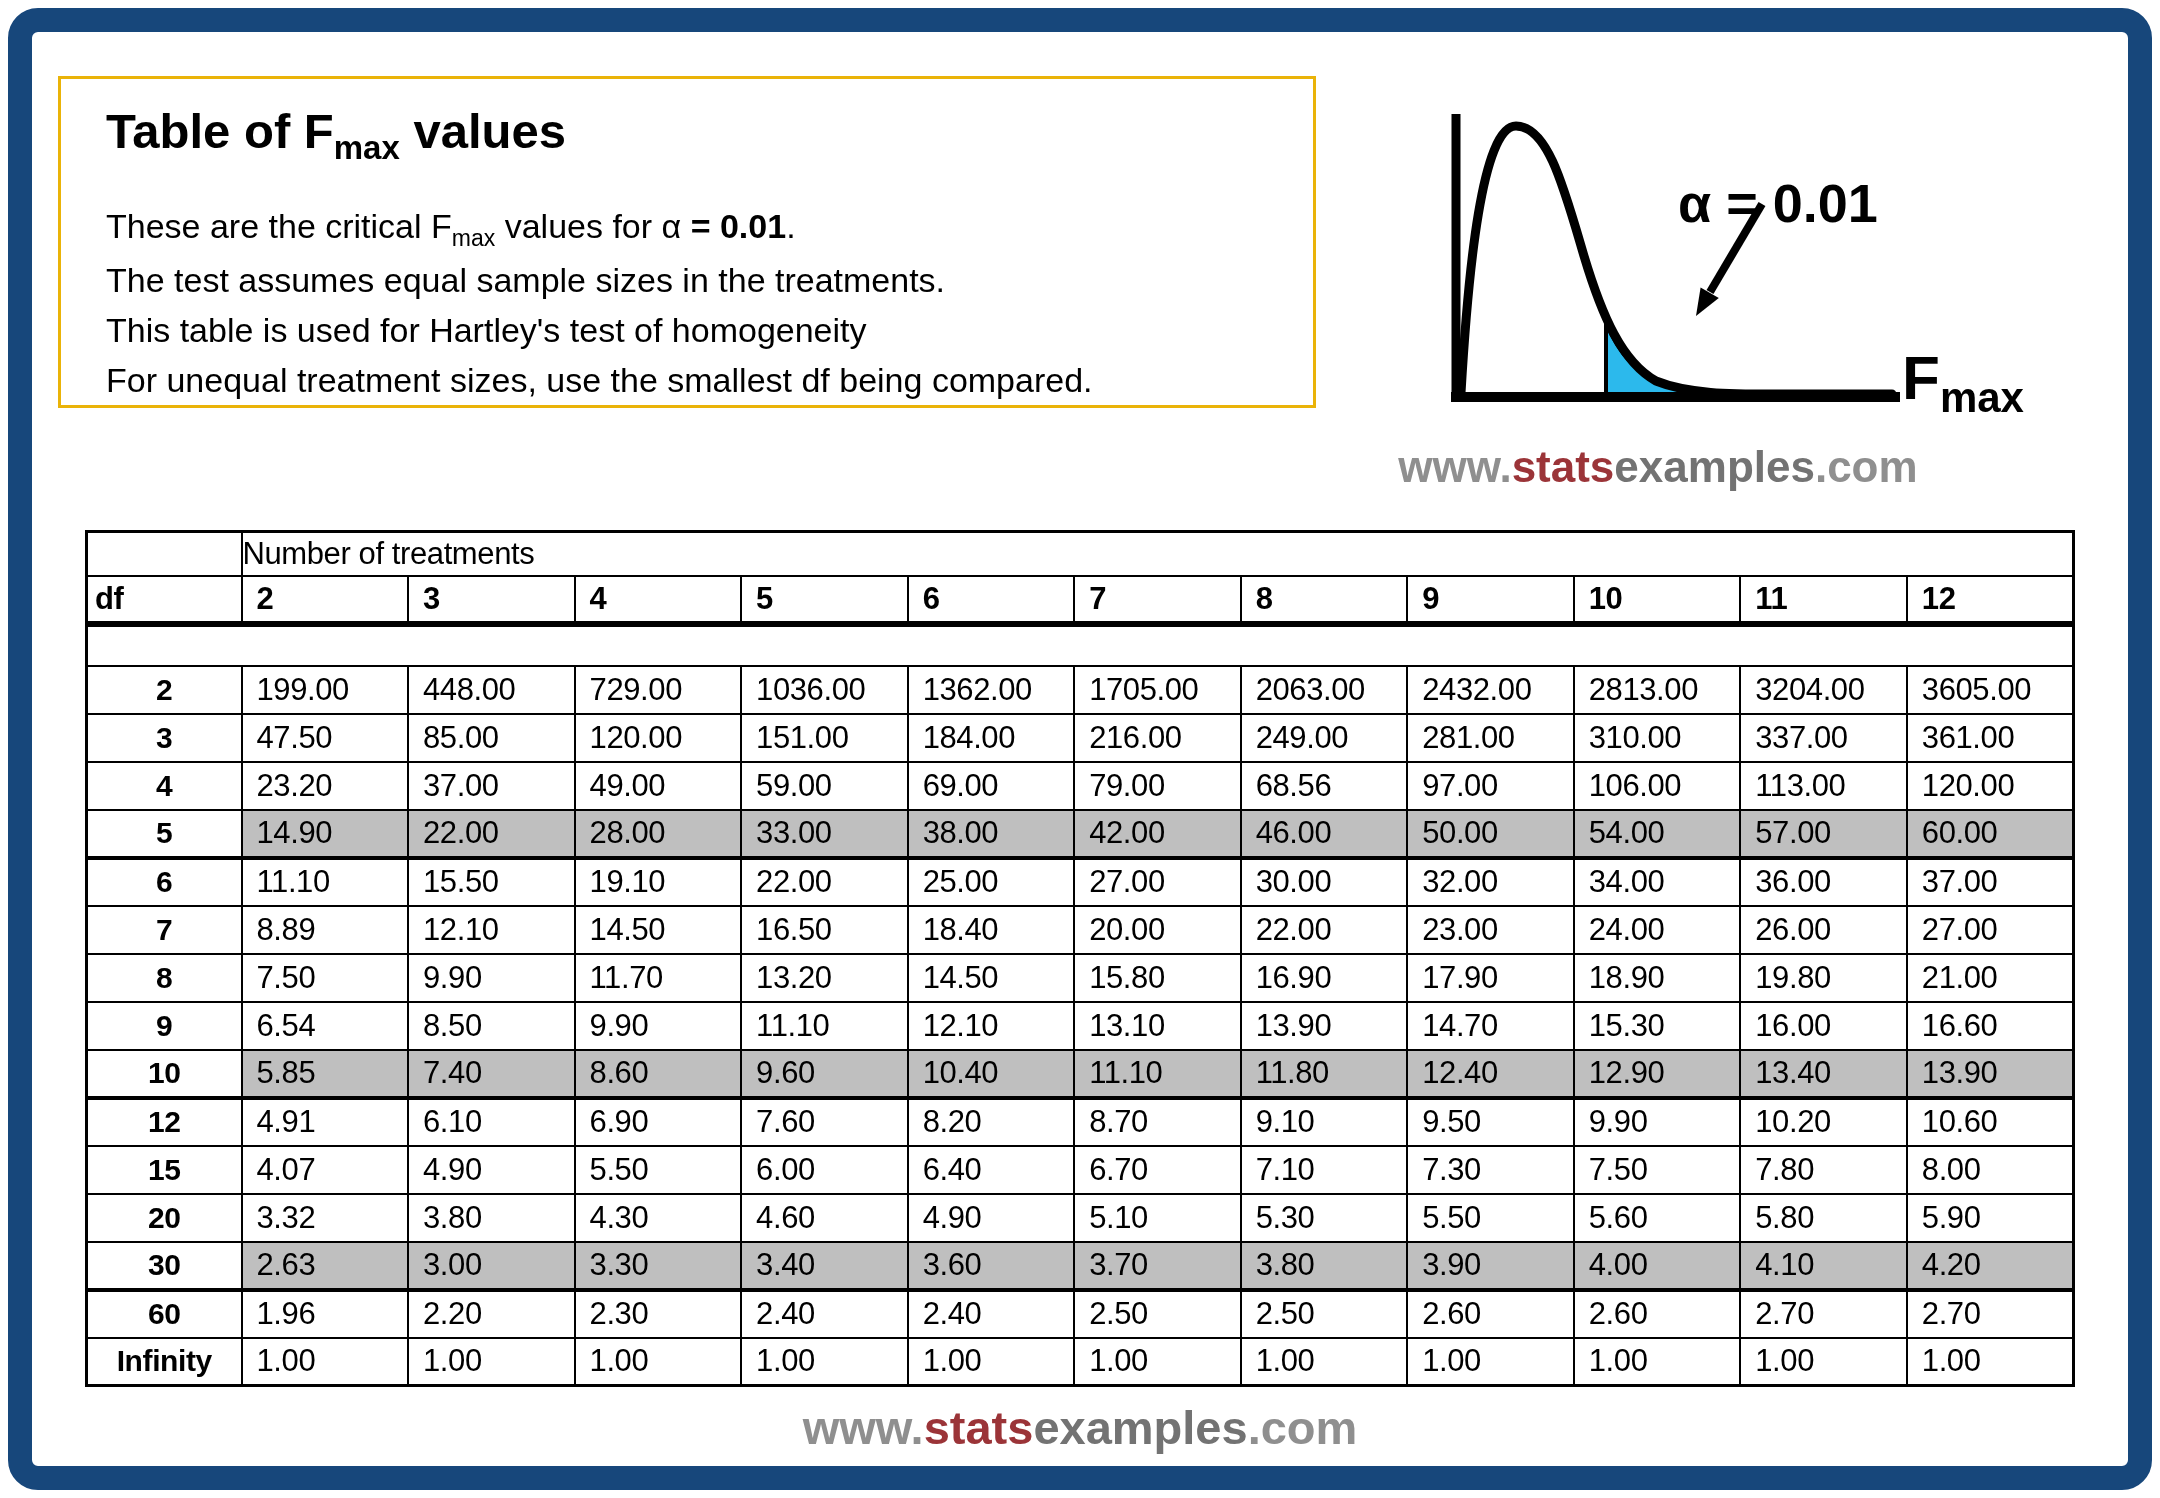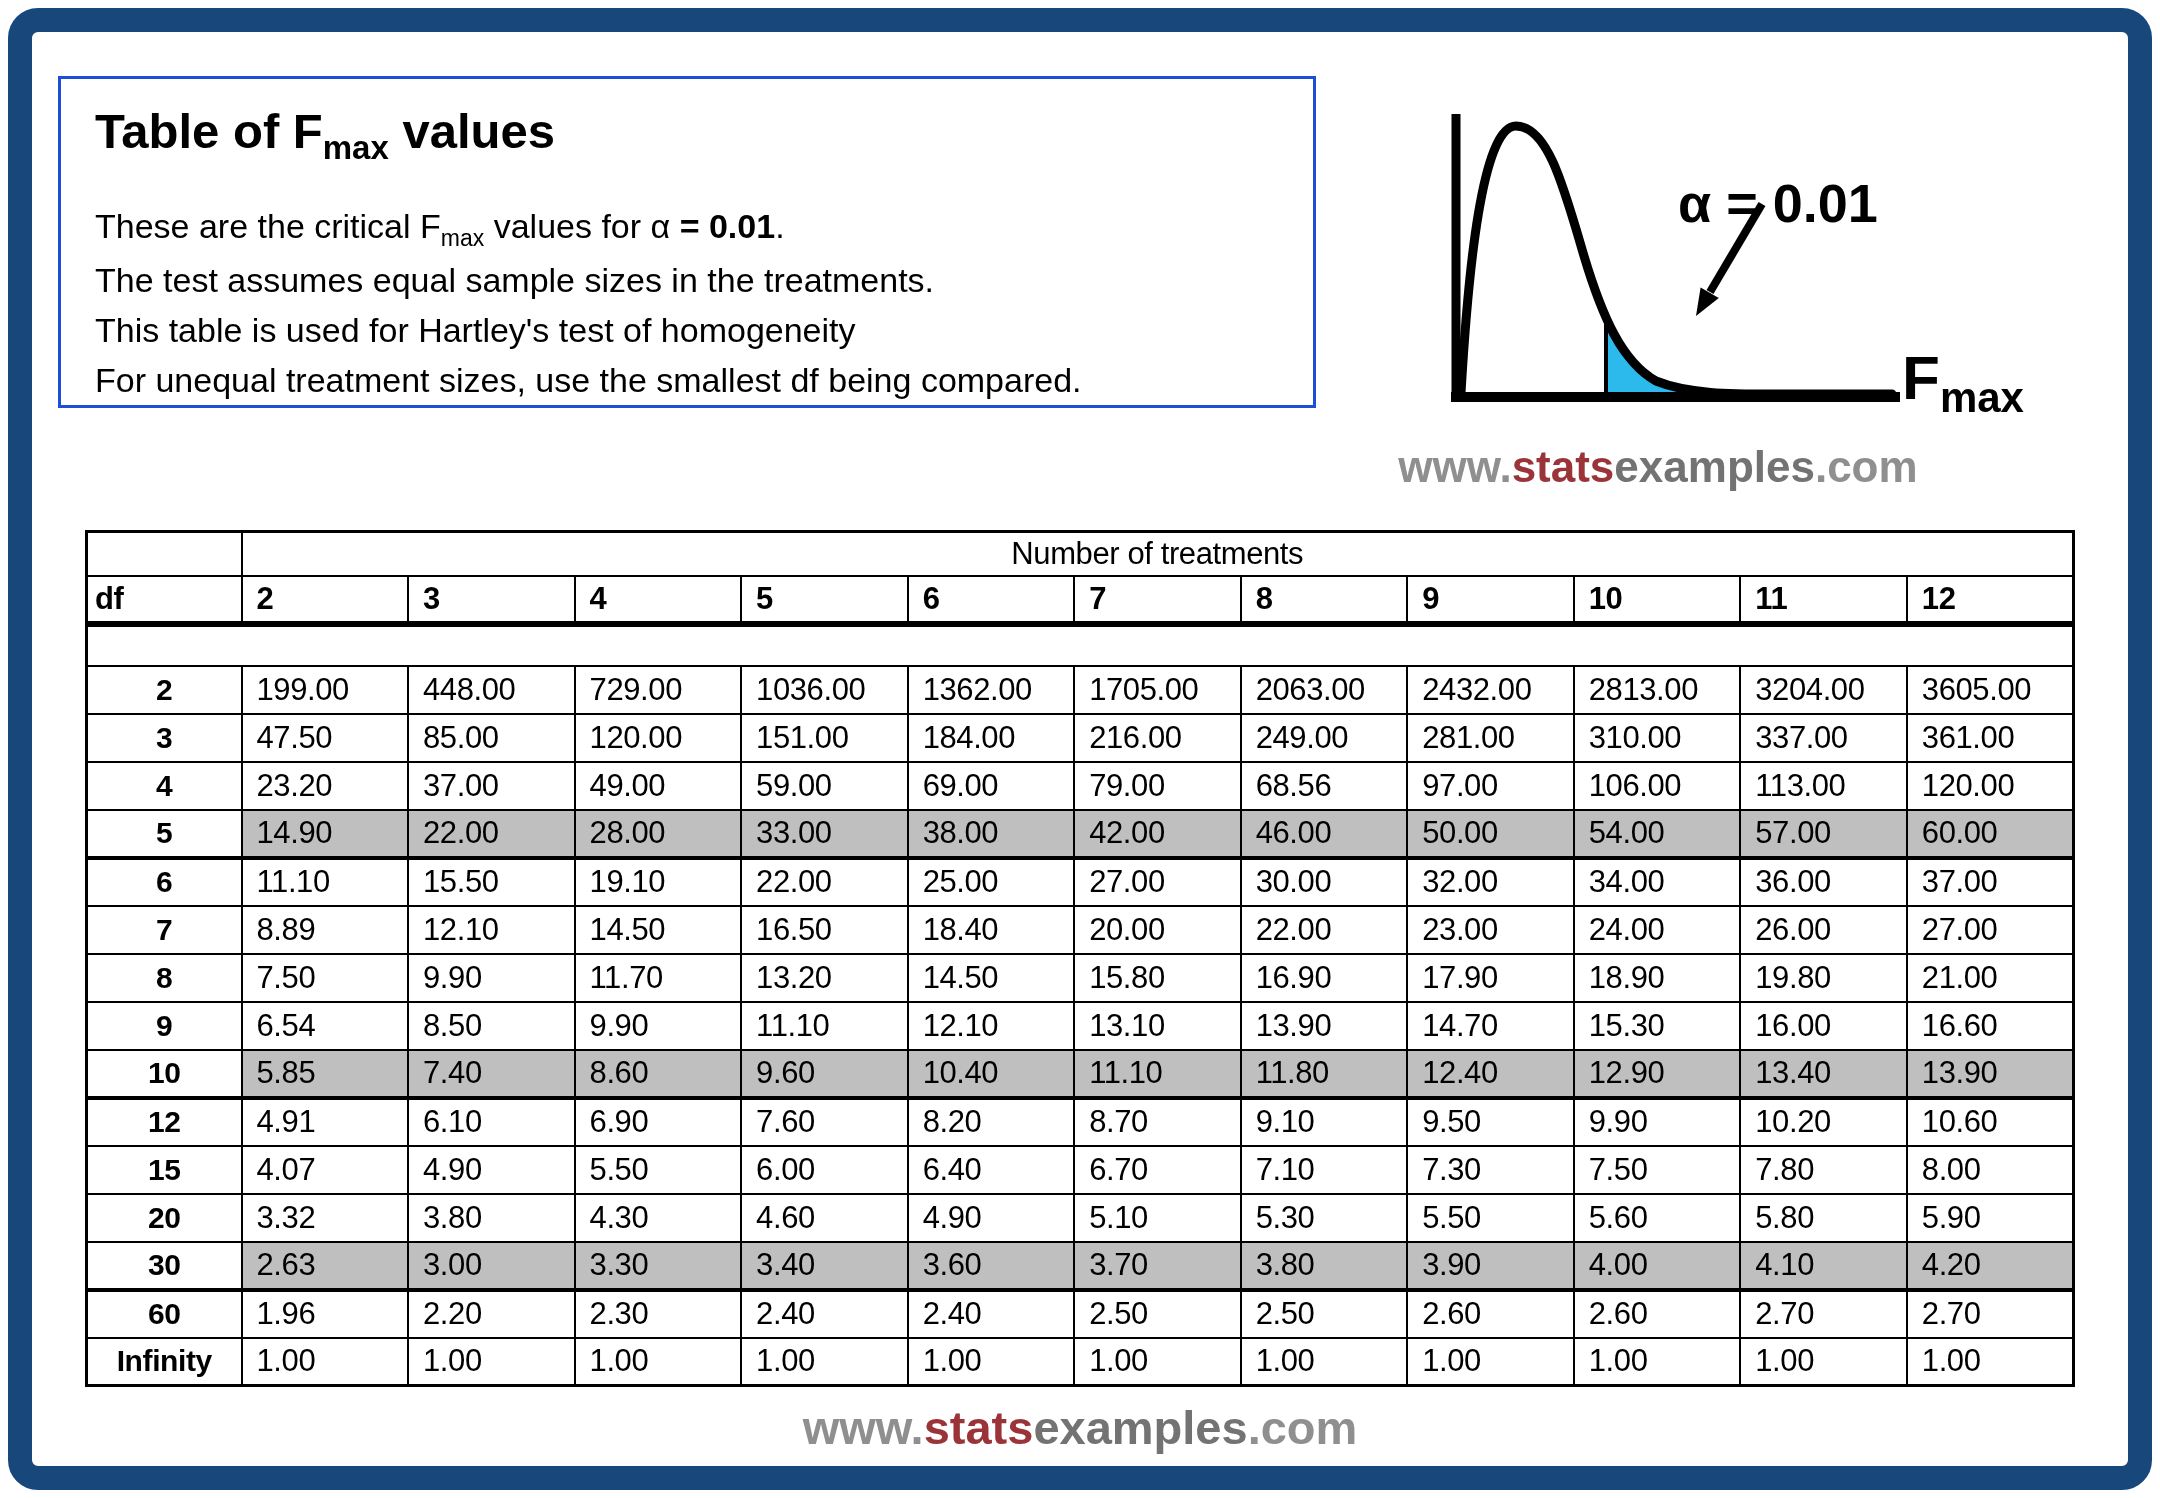--- a/index.html
+++ b/index.html
@@ -2,21 +2,21 @@
 <html><head>
 <meta charset="utf-8">
 <style>
   html,body{margin:0;padding:0;background:#ffffff;}
   body{width:2160px;height:1498px;font-family:"Liberation Sans",sans-serif;position:relative;}
   .canvas{position:absolute;inset:0;background:#ffffff;}
   .frame{position:absolute;inset:8px;border:24px solid #17477B;border-radius:30px;background:#ffffff;}
 
   
   .info-box{position:absolute;left:58px;top:76px;width:1258px;height:332px;
-    border:3px solid #1d4ed8;box-sizing:border-box;padding:24px 34px;background:#fff;}
+    border:3px solid #eab308;box-sizing:border-box;padding:24px 45px;background:#fff;}
   .info-box h1{margin:0 0 34px 0;font-size:49px;font-weight:bold;color:#000;}
   .info-box h1 sub{font-size:33px;}
   .info-box p{margin:0;font-size:34px;line-height:1.48;color:#000;}
   .info-box p sub{font-size:23px;}
   .b{font-weight:bold;}
 
   
   .figure{position:absolute;left:1430px;top:76px;width:600px;height:430px;}
   .figure svg{position:absolute;left:0;top:0;}
   .alpha-label{position:absolute;left:248px;top:96px;font-size:54px;font-weight:bold;white-space:nowrap;color:#000;}
@@ -31,21 +31,21 @@
   .wm-red{color:#9B3438;}
   .wm-blue{color:#737373;}
 
   
   .tbl-wrap{position:absolute;left:85px;top:530px;}
   table{border-collapse:collapse;table-layout:fixed;width:1990px;border:3px solid #000;
     font-size:31px;letter-spacing:-0.4px;color:#000;background:#fff;}
   td,th{border:2px solid #000;height:48px;box-sizing:border-box;padding:0 0 0 14px;
     text-align:left;vertical-align:middle;white-space:nowrap;overflow:hidden;font-weight:normal;}
   tr.group-hdr td,tr.group-hdr th{height:44px;}
-  .group-title{text-align:center;padding:0;font-size:31px;}
+  .group-title{padding:0;font-size:31px;}
   tr.col-hdr th{font-weight:bold;border-bottom:6px solid #000;}
   th.df-hdr{padding-left:7px;}
   tr.spacer td{height:42px;}
   td.df-cell{text-align:center;padding:0;font-weight:bold;font-size:30px;}
   tr.shaded td{border-bottom-width:4px;}
   tr.shaded td.val-cell{background:#BFBFBF;}
 </style>
 </head>
 <body>
 

